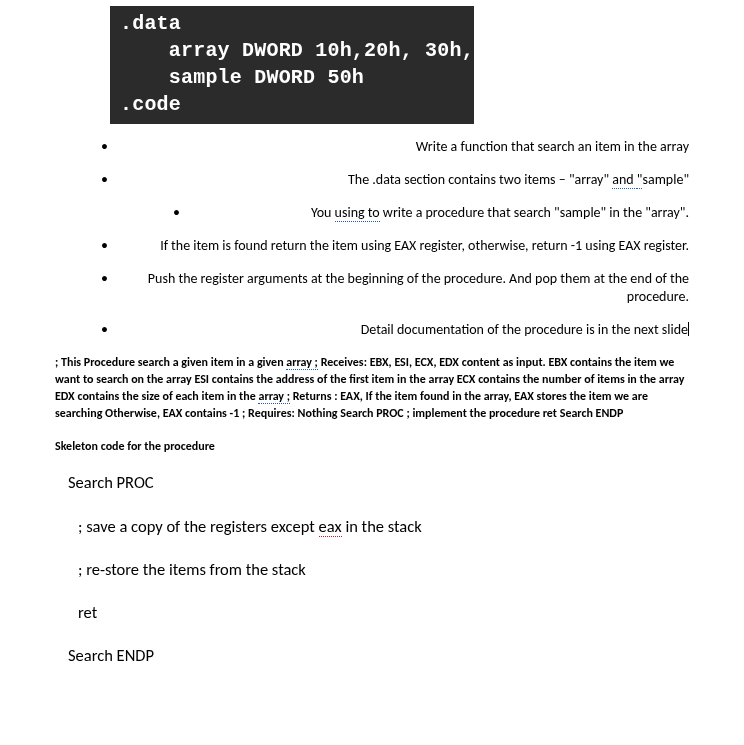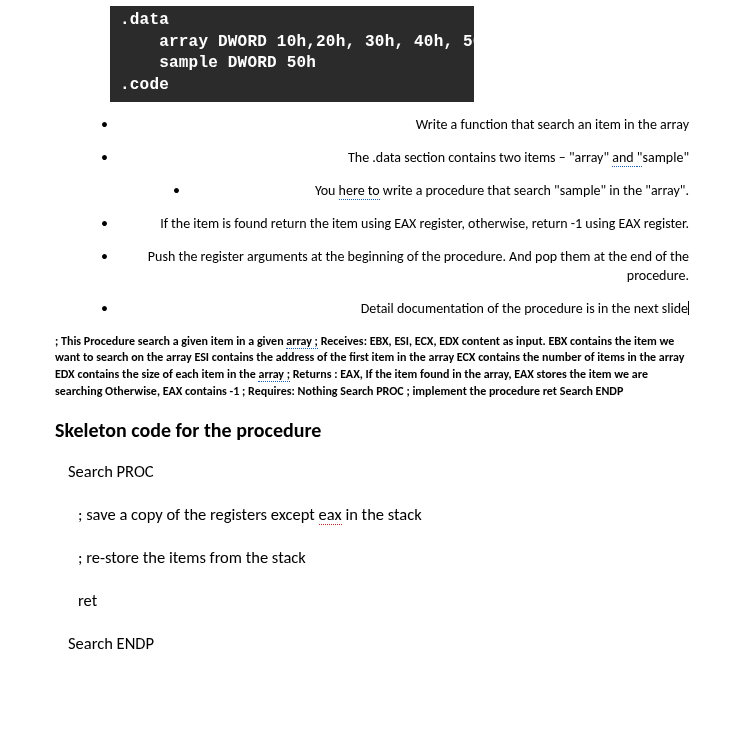--- a/index.html
+++ b/index.html
@@ -12,21 +12,21 @@
     color: #000;
     background: #fff;
   }
   .page {
     padding: 6px 55px 6px 55px;
   }
   .code-block {
     background: #2b2b2b;
     color: #fff;
     font-family: "Consolas", "Courier New", monospace;
-    font-size: 16px;
+    font-size: 20px;
     font-weight: 700;
     padding: 4px 10px 6px 10px;
     margin: 0 0 14px 55px;
     width: 364px;
     line-height: 1.35;
     white-space: pre;
     letter-spacing: 0.2px;
   }
   ul.level1 {
     list-style: none;
@@ -82,21 +82,21 @@
     vertical-align: -2px;
   }
   .doc-paragraph {
     margin: 0 0 18px 0;
     line-height: 1.4;
     font-size: 12px;
     font-weight: bold;
   }
   .heading-bold {
     font-weight: 700;
-    font-size: 20px;
+    font-size: 12px;
     margin: 0 0 18px 0;
   }
   .skeleton-line {
     font-size: 16.5px;
     margin: 0 0 20px 13px;
     line-height: 1.4;
   }
   .skeleton-indent {
     padding-left: 10px;
   }
@@ -110,21 +110,21 @@
 <span>    array DWORD 10h,20h, 30h, 40h, 50h</span>
 <span>    sample DWORD 50h</span>
 <span>.code</span></div>
 
   <ul class="level1">
     <li><span>Write a function that search an item in the array</span></li>
     <li>
       <span>The .data section contains two items – "array" </span><span class="squiggle-blue">and </span><span class="squiggle-blue">"</span><span>sample</span><span>"</span>
       <ul class="level2">
         <li>
-          <span>You </span><span class="squiggle-blue">here to</span><span> write a procedure that search "sample" in the "array".</span>
+          <span>You </span><span class="squiggle-blue">using to</span><span> write a procedure that search "sample" in the "array".</span>
         </li>
       </ul>
     </li>
     <li><span>If the item is found return the item using EAX register, otherwise, return -1 using EAX register.</span></li>
     <li><span>Push the register arguments at the beginning of the procedure. And pop them at the end of the procedure.</span></li>
     <li><span class="cursor-line">Detail documentation of the procedure is in the next slide</span></li>
   </ul>
 
   <p class="doc-paragraph">
     <span>; This Procedure search a given item in a given </span><span class="squiggle-blue">array ;</span><span> Receives: EBX, ESI, ECX, EDX content as input. EBX contains the item we want to search on the array ESI contains the address of the first item in the array ECX contains the number of items in the array EDX contains the size of each item in the </span><span class="squiggle-blue">array ;</span><span> Returns : EAX, If the item found in the array, EAX stores the item we are searching Otherwise, EAX contains -1 ; Requires: Nothing Search PROC ; implement the procedure ret Search ENDP</span>

